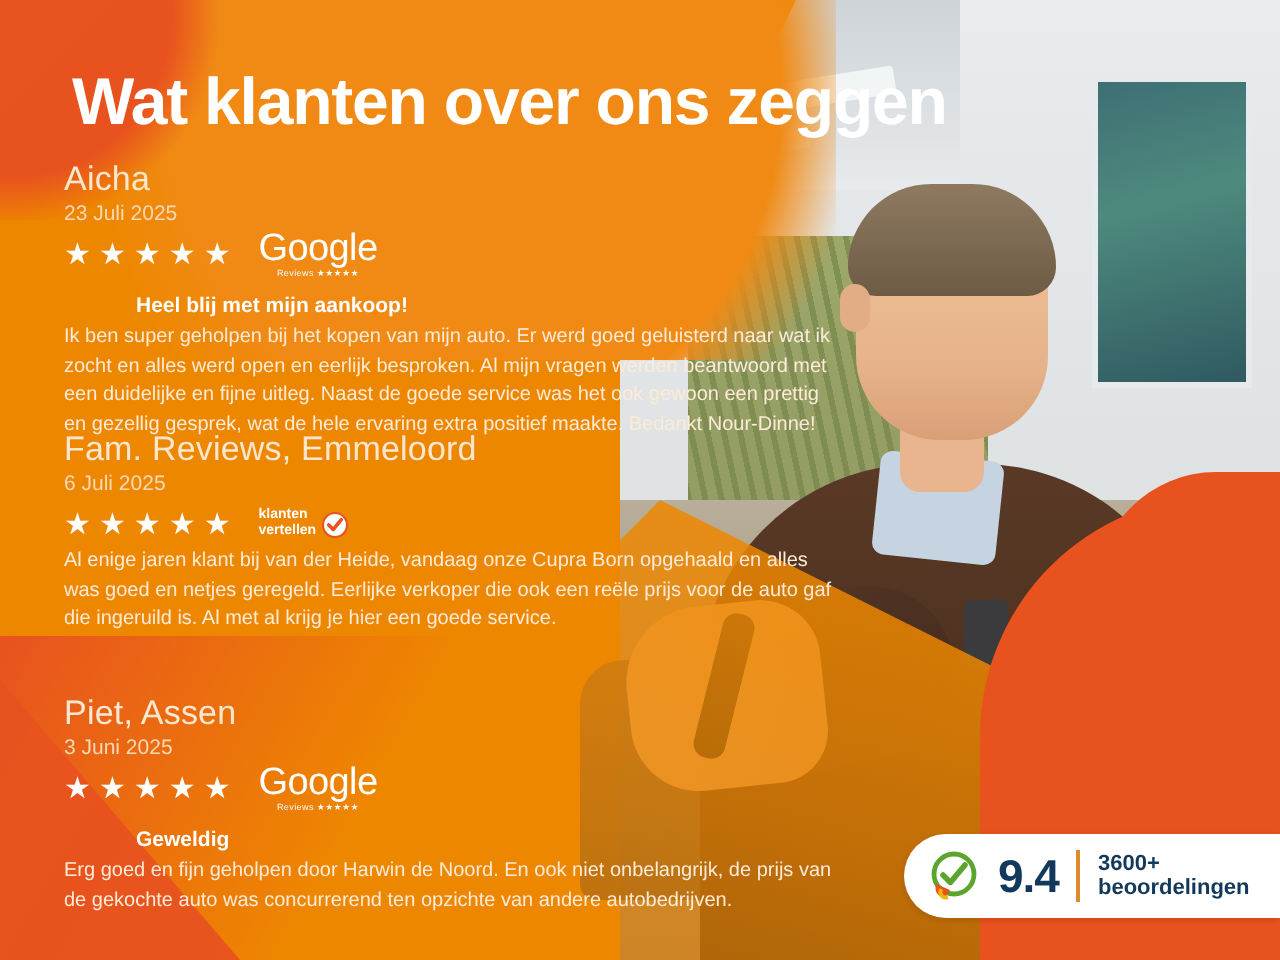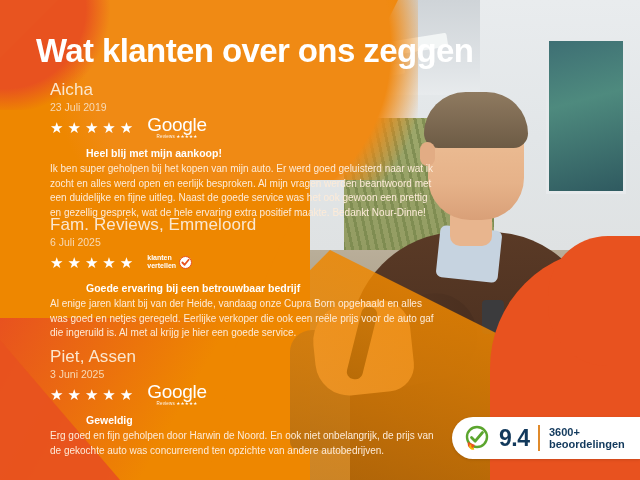--- a/index.html
+++ b/index.html
@@ -230,21 +230,21 @@
     top: 32px;
     font-size: 33px;
     font-weight: 700;
     color: #FFFFFF;
     letter-spacing: -0.6px;
     white-space: nowrap;
   }
 
   .review {
     position: absolute;
-    left: 50px;
+    left: 32px;
     width: 390px;
     color: #ffffff;
   }
   .r1 { top: 80px; }
   .r2 { top: 215px; }
   .r3 { top: 347px; }
 
   .rev-name {
     font-size: 17px;
     font-weight: 400;
@@ -420,21 +420,21 @@
   <div class="wedge-bl"></div>
   <div class="curve-r"></div>
   <div class="curve-r2"></div>
 
   <div class="content">
 
     <div class="heading">Wat klanten over ons zeggen</div>
 
     <div class="review r1">
       <div class="rev-name">Aicha</div>
-      <div class="rev-date">23 Juli 2019</div>
+      <div class="rev-date">23 Juli 2025</div>
       <div class="rev-rating-row">
         <div class="stars">
           <span class="star">★</span>
           <span class="star">★</span>
           <span class="star">★</span>
           <span class="star">★</span>
           <span class="star">★</span>
         </div>
         <div class="google-logo">
           <span class="google-word">Google</span>
@@ -461,21 +461,20 @@
             <div class="kv-word">klanten</div>
             <div class="kv-word">vertellen</div>
           </div>
           <div class="kv-mark">
             <svg width="9" height="9" viewBox="0 0 10 10">
                 <path d="M1.5 5 L4 7.5 L8.5 2" stroke="#E8521F" stroke-width="2" fill="none" stroke-linecap="round" stroke-linejoin="round"></path>
               </svg>
           </div>
         </div>
       </div>
-      <div class="rev-title">Goede ervaring bij een betrouwbaar bedrijf</div>
       <div class="rev-body">Al enige jaren klant bij van der Heide, vandaag onze Cupra Born opgehaald en alles was goed en netjes geregeld. Eerlijke verkoper die ook een reële prijs voor de auto gaf die ingeruild is. Al met al krijg je hier een goede service.</div>
     </div>
 
     <div class="review r3">
       <div class="rev-name">Piet, Assen</div>
       <div class="rev-date">3 Juni 2025</div>
       <div class="rev-rating-row">
         <div class="stars">
           <span class="star">★</span>
           <span class="star">★</span>

